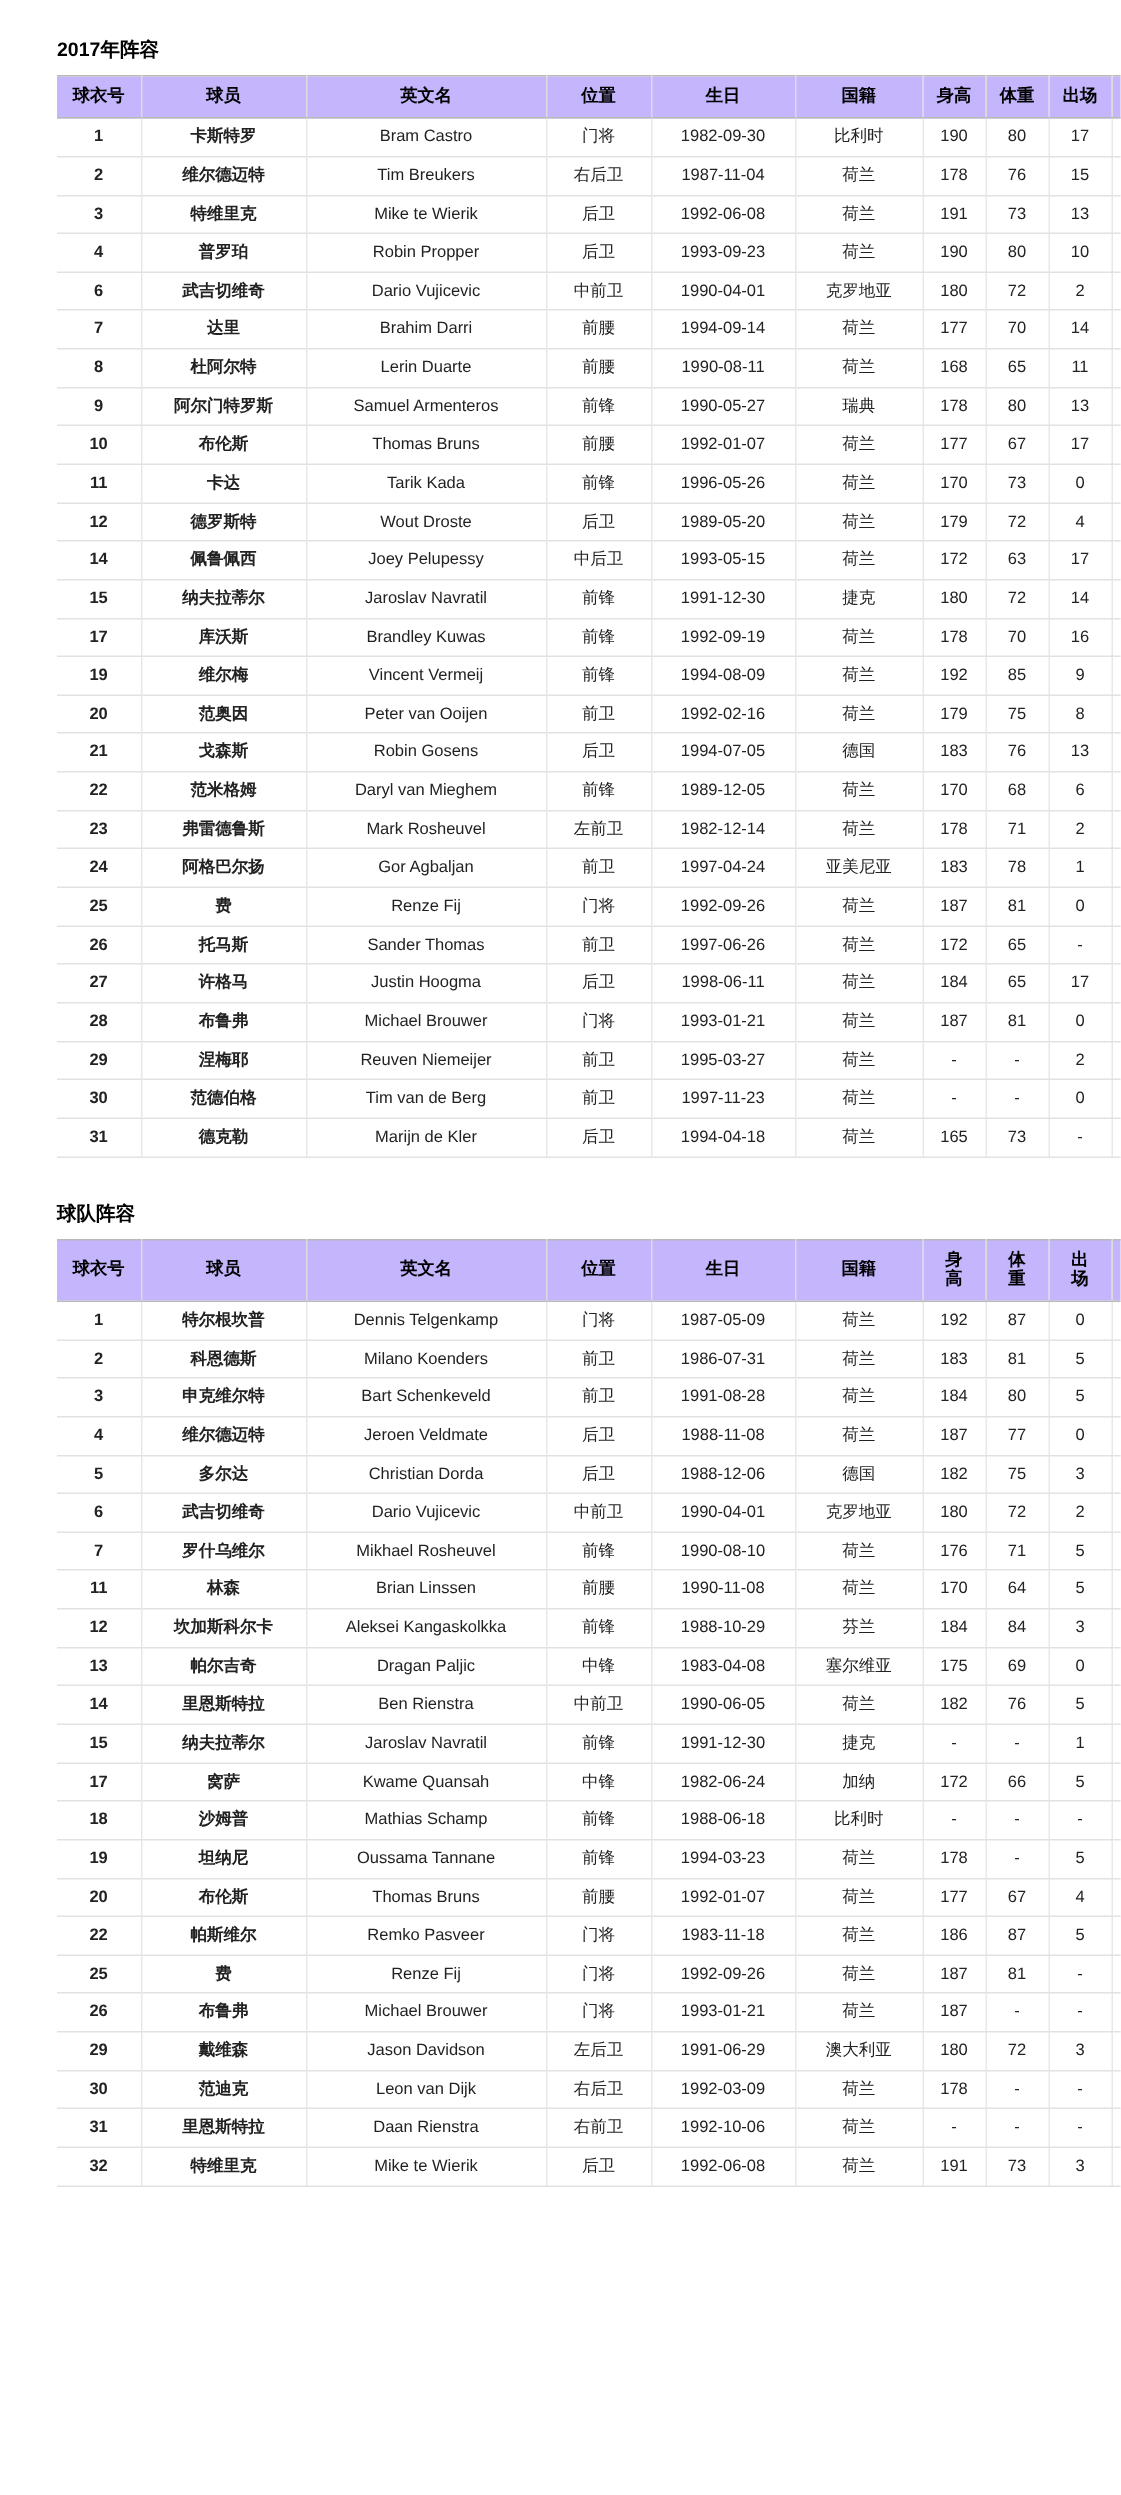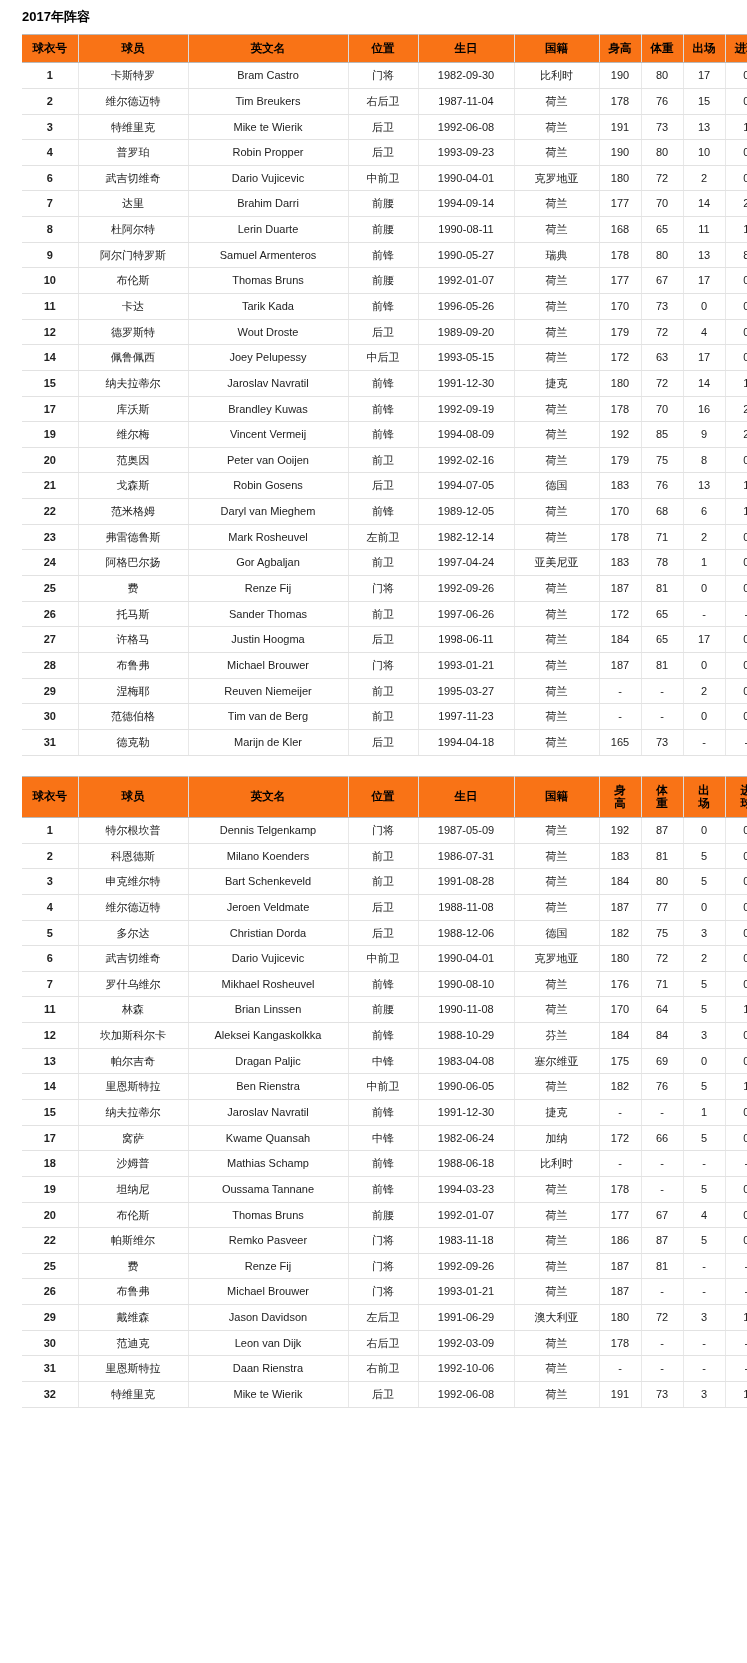--- a/index.html
+++ b/index.html
@@ -9,21 +9,21 @@
   }
   body {
     width: 747px;
     font-family: "Liberation Sans", sans-serif;
     color: #1a1a1a;
     -webkit-font-smoothing: antialiased;
   }
   .page {
     width: 735px;
     box-sizing: border-box;
-    padding: 0;
+    padding: 16px;
   }
   .section {
     margin: 0;
   }
   .section-title {
     font-size: 13px;
     font-weight: bold;
     color: #000;
     padding: 8px 0 8px 22px;
     margin: 0;
@@ -32,21 +32,21 @@
     height: 20px;
   }
   table.squad {
     border-collapse: collapse;
     width: 703px;
     margin: 0 0 0 22px;
     table-layout: fixed;
     font-size: 11px;
   }
   table.squad th {
-    background: #f97316;
+    background: #c4b5fd;
     font-weight: bold;
     font-size: 11.5px;
     color: #000;
     border-top: 1px solid #b9b9b9;
     border-bottom: 1px solid #b9b9b9;
     border-left: 1px solid #dcdcdc;
     border-right: 1px solid #dcdcdc;
     padding: 7px 2px;
     text-align: center;
     vertical-align: middle;
@@ -64,21 +64,21 @@
   }
   table.squad tr td:first-child,
   table.squad tr th:first-child {
     border-left: none;
   }
   table.squad tr td:last-child,
   table.squad tr th:last-child {
     border-right: none;
   }
   td.num { font-weight: bold; color: #000; }
-  td.cn  { font-weight: normal; color: #000; margin-top: 16px; }
+  td.cn  { font-weight: bold; color: #000; margin-top: 16px; }
   td.en  { font-weight: normal; color: #000; }
   
   col.c-num { width: 56px; }
   col.c-cn  { width: 110px; }
   col.c-en  { width: 160px; }
   col.c-pos { width: 70px; }
   col.c-bd  { width: 96px; }
   col.c-nat { width: 85px; }
   col.c-h   { width: 42px; }
   col.c-w   { width: 42px; }
@@ -241,21 +241,21 @@
               <td class="h">170</td>
               <td class="w">73</td>
               <td class="ap">0</td>
               <td class="gl">0</td>
             </tr>
             <tr>
               <td class="num">12</td>
               <td class="cn">德罗斯特</td>
               <td class="en">Wout Droste</td>
               <td class="pos">后卫</td>
-              <td class="bd">1989-09-20</td>
+              <td class="bd">1989-05-20</td>
               <td class="nat">荷兰</td>
               <td class="h">179</td>
               <td class="w">72</td>
               <td class="ap">4</td>
               <td class="gl">0</td>
             </tr>
             <tr>
               <td class="num">14</td>
               <td class="cn">佩鲁佩西</td>
               <td class="en">Joey Pelupessy</td>
@@ -445,20 +445,21 @@
               <td class="h">165</td>
               <td class="w">73</td>
               <td class="ap">-</td>
               <td class="gl">-</td>
             </tr>
           </tbody>
         </table>
       </div>
       <div class="section-gap"></div>
       <div class="section">
+        <div class="section-title">球队阵容</div>
         <table class="squad">
           <colgroup>
             <col class="c-num">
             <col class="c-cn">
             <col class="c-en">
             <col class="c-pos">
             <col class="c-bd">
             <col class="c-nat">
             <col class="c-h">
             <col class="c-w">

